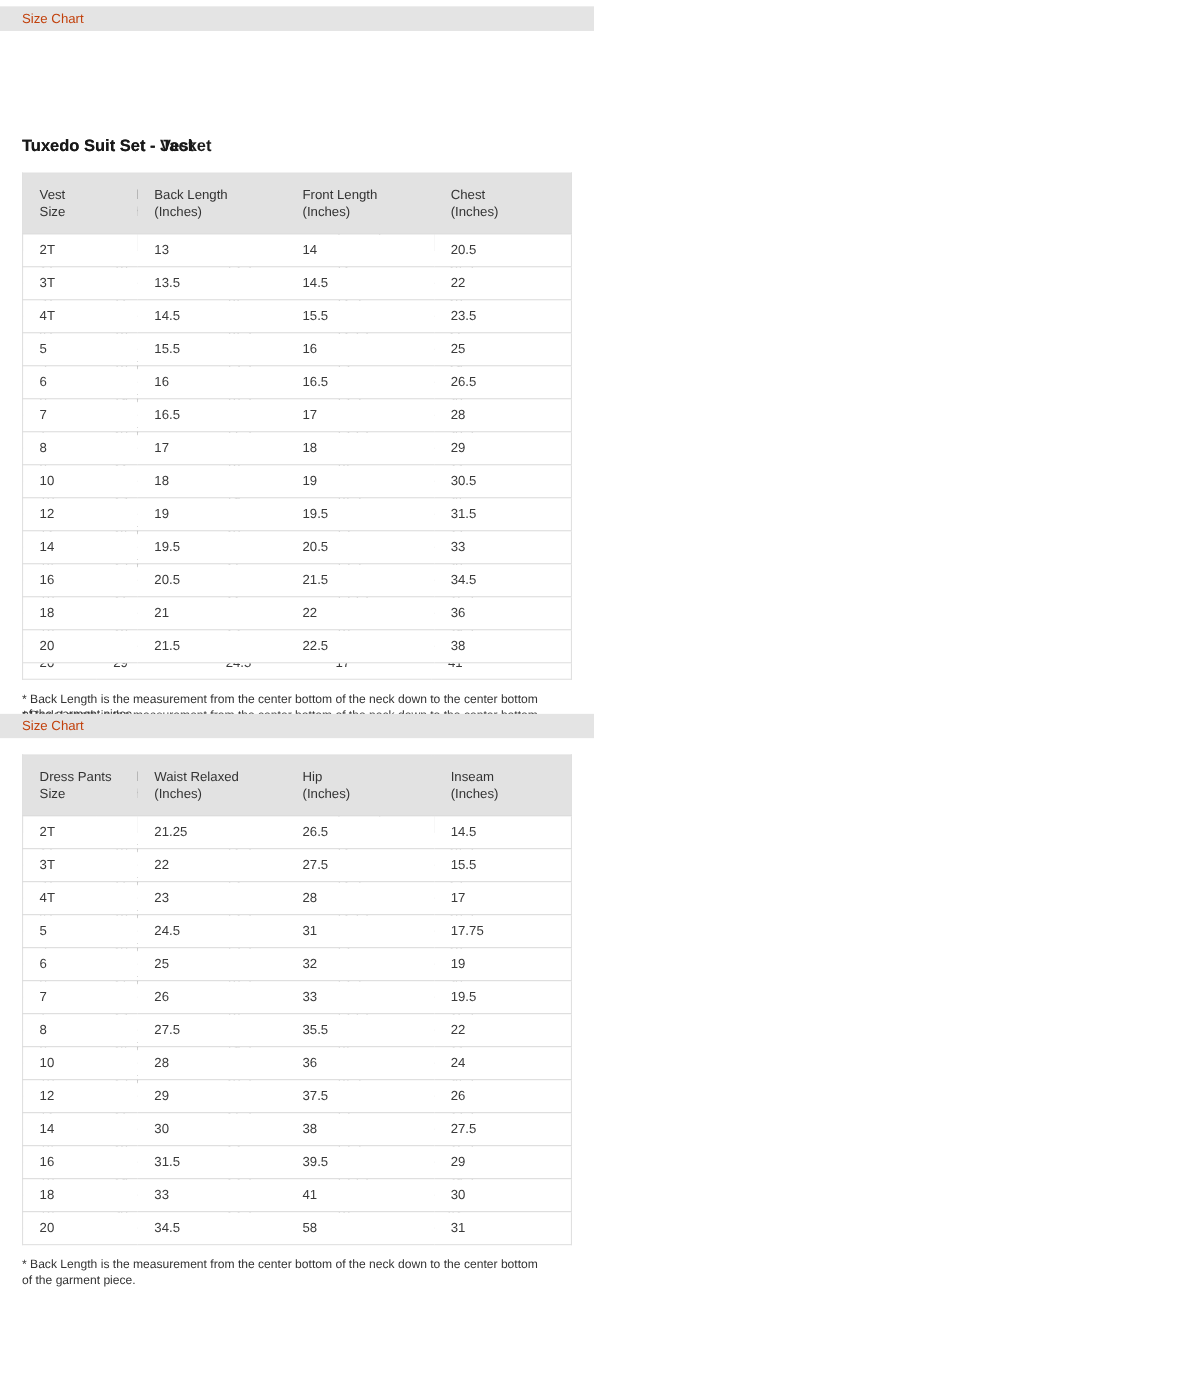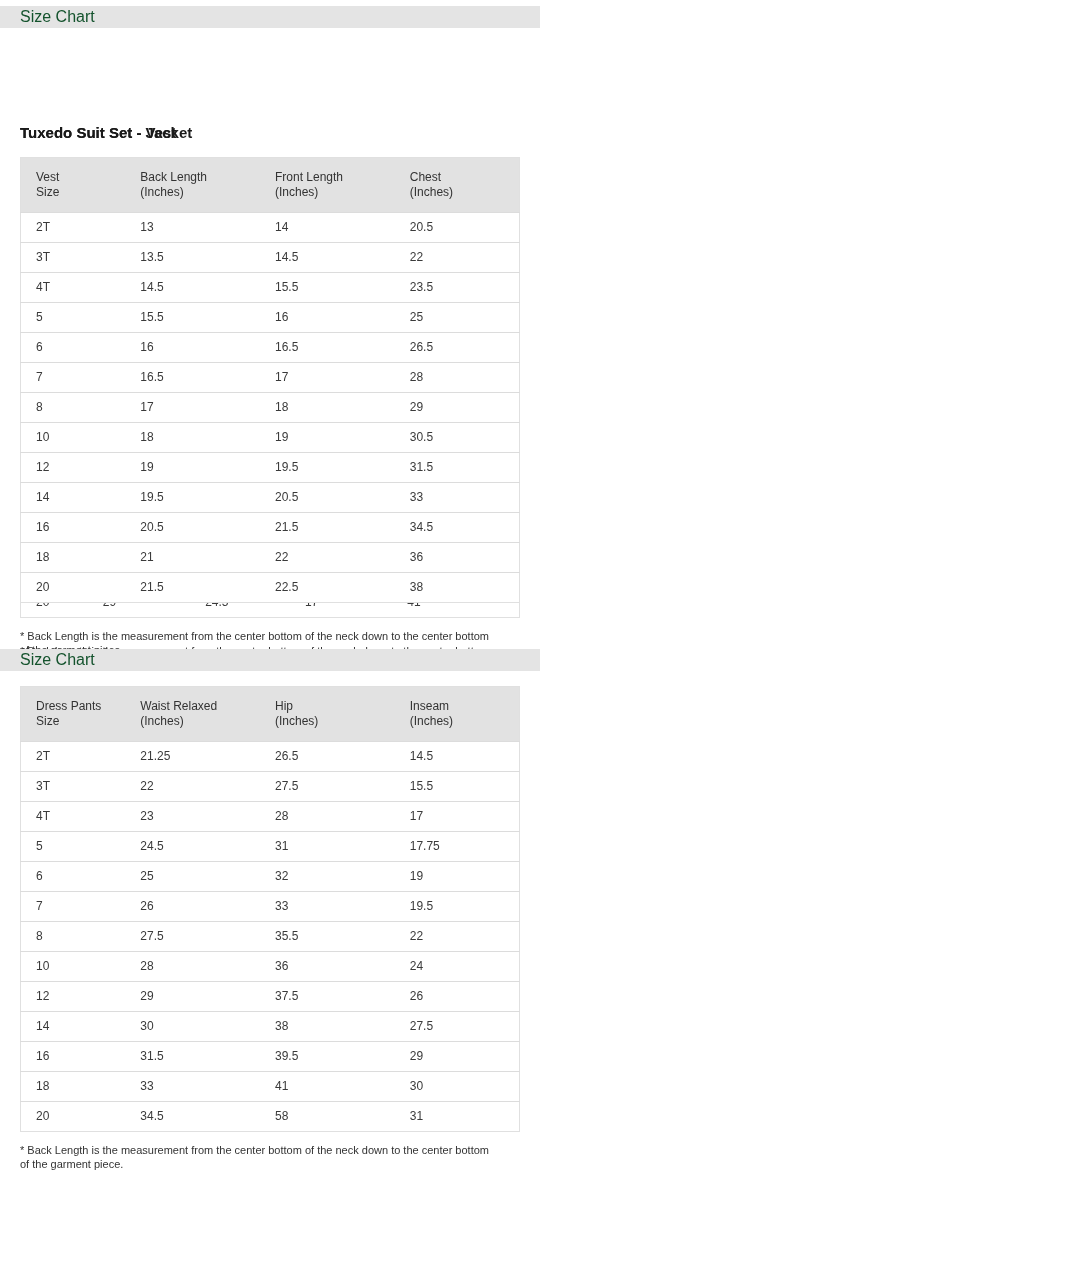--- a/index.html
+++ b/index.html
@@ -21,22 +21,22 @@
   #q-bl { left: 0;   top: 643px; }
   #q-br { left: 540; top: 643px; }
 
   .size-chart-bar {
     margin-top: 6px;
     height: 22px;
     background: #e4e4e4;
     display: flex;
     align-items: center;
     padding-left: 20px;
-    font-size: 16px;
-    color: #14532d;
+    font-size: 12px;
+    color: #c2410c;
     cursor: pointer;
   }
   .quad-content {
     margin: 0 20px;
     width: 500px;
   }
   .section-title {
     margin-top: 96px;
     font-size: 15px;
     line-height: 18px;

